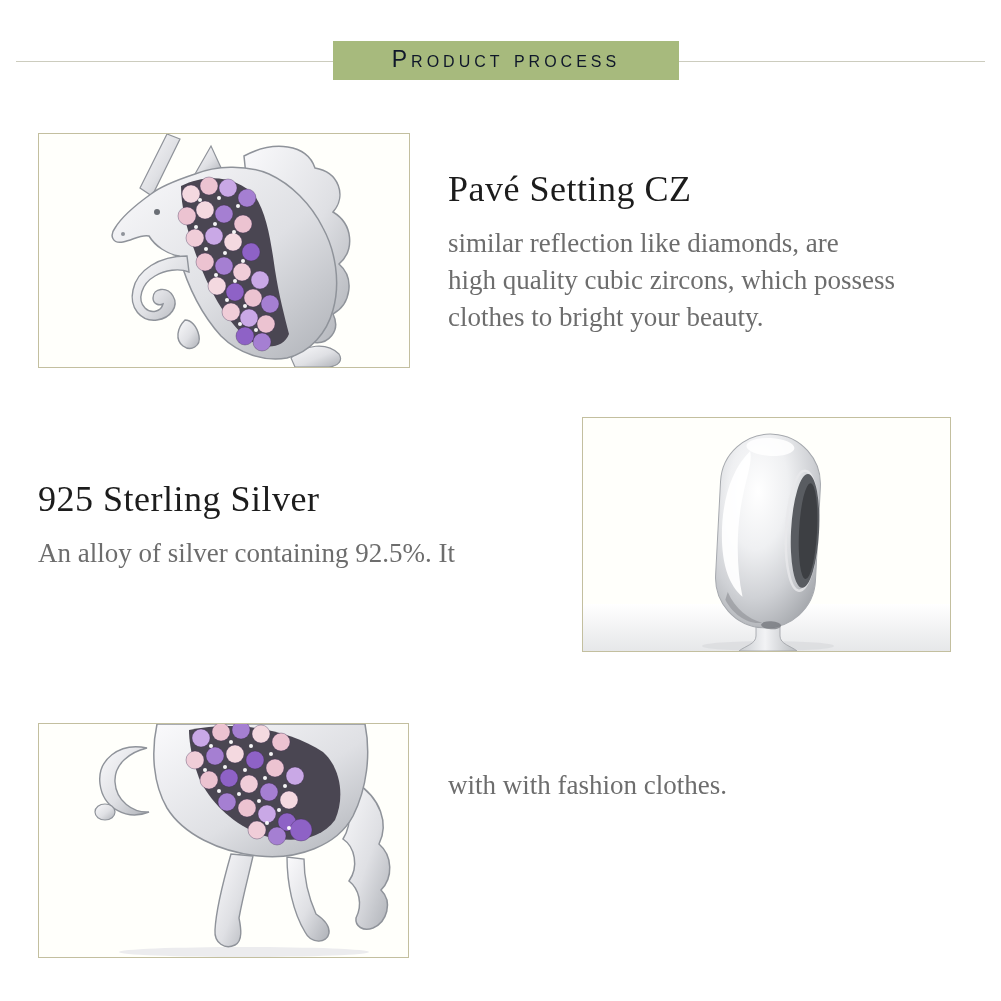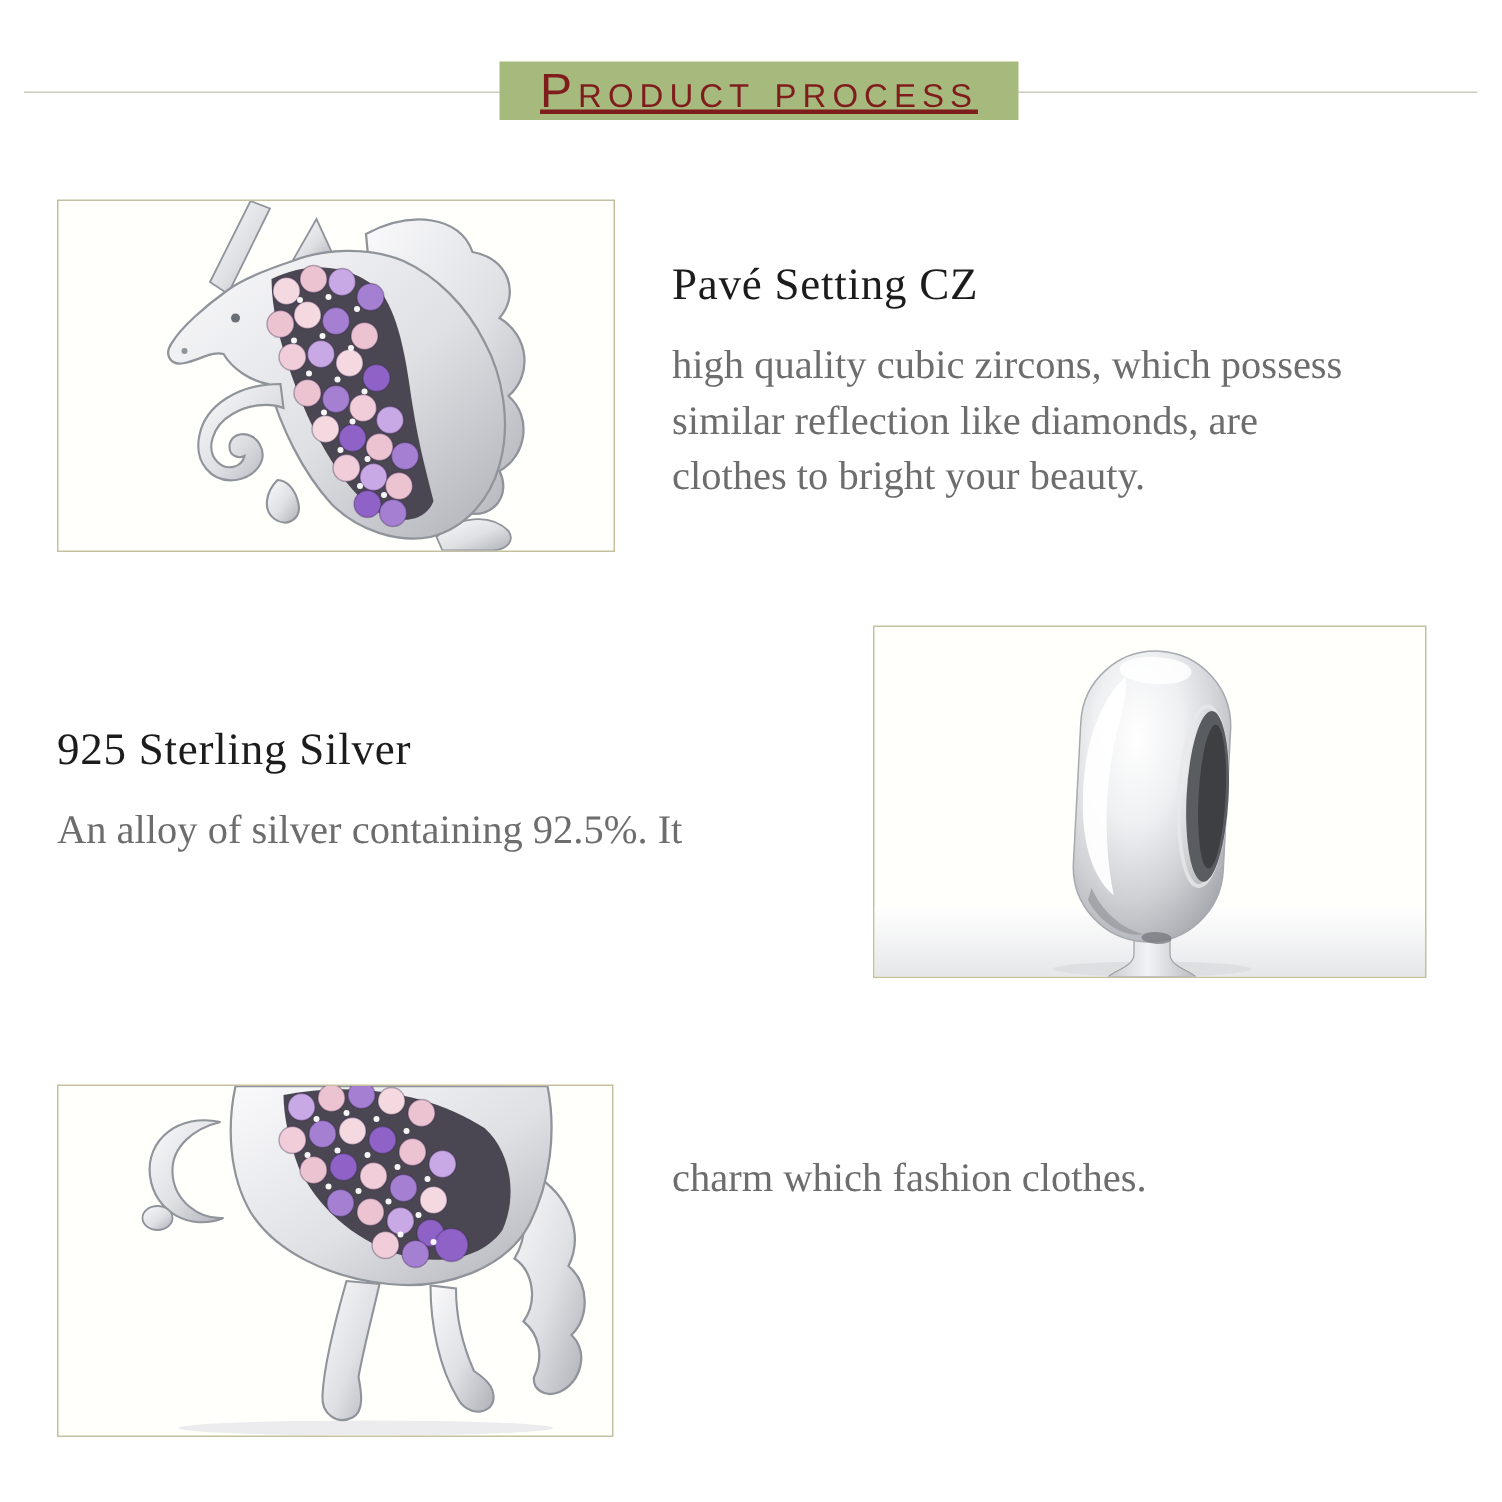--- a/index.html
+++ b/index.html
@@ -14,39 +14,39 @@
     background:#ccccbe;
   }
   .banner-box {
     position:absolute; left:333px; top:41px; width:346px; height:39px;
     background:#a7ba7d;
     display:flex; align-items:center; justify-content:center;
   }
   .banner-text {
     font-family:"Liberation Sans", sans-serif;
     font-variant:small-caps;
-    font-size:32px; letter-spacing:4px; color:#7f1d1d;
-    line-height:1; white-space:nowrap; transform:translateY(-1px);text-decoration:underline;
+    font-size:23px; letter-spacing:4px; color:#0f172a;
+    line-height:1; white-space:nowrap; transform:translateY(-1px);
   }
   
   .photo {
     position:absolute; margin:0; box-sizing:border-box;
     border:1px solid #c3bf9f; background:#fffffb;
   }
   .photo svg { display:block; width:100%; height:100%; }
   .photo-1 { left:38px;  top:133px; width:372px; height:235px; }
   .photo-2 { left:582px; top:417px; width:369px; height:235px; }
   .photo-3 { left:38px;  top:723px; width:371px; height:235px; }
   
   .textblock { position:absolute; width:525px; }
   .tb-1 { left:448px; top:166px; }
   .tb-2 { left:38px;  top:476px; }
   .tb-3 { left:448px; top:755px; }
   .textblock h2 {
-    margin:0; font-weight:400; font-size:30px; line-height:47px;
+    margin:0; font-weight:400; font-size:36px; line-height:47px;
     color:#1c1c1c; letter-spacing:0.5px;
   }
   .textblock p { margin:12px 0 0 0; }
   .textblock p span {
     display:block; font-size:27px; line-height:37px; color:#6d6d6d;
   }
 </style>
 </head>
 <body>
 
@@ -135,22 +135,22 @@
         <circle cx="206" cy="172" r="2"></circle>
           <circle cx="201" cy="190" r="2"></circle>
           <circle cx="217" cy="196" r="2"></circle>
       </g>
     </svg>
   </figure>
 
   <div class="textblock tb-1">
     <h2>Pavé Setting CZ</h2>
     <p>
+      <span>similar reflection like diamonds, are</span>
       <span>high quality cubic zircons, which possess</span>
-      <span>similar reflection like diamonds, are</span>
       <span>clothes to bright your beauty.</span>
     </p>
   </div>
 
   <div class="textblock tb-2">
     <h2>925 Sterling Silver</h2>
     <p>
       <span>An alloy of silver containing 92.5%. It</span>
     </p>
   </div>
@@ -261,17 +261,17 @@
           <circle cx="220" cy="77" r="2"></circle>
         <circle cx="240" cy="86" r="2"></circle>
           <circle cx="228" cy="99" r="2"></circle>
           <circle cx="250" cy="104" r="2"></circle>
       </g>
     </svg>
   </figure>
 
   <div class="textblock tb-3">
     <p>
-      <span>charm which fashion clothes.</span>
+      <span>with with fashion clothes.</span>
     </p>
   </div>
 
 </div>
 
 </body></html>

